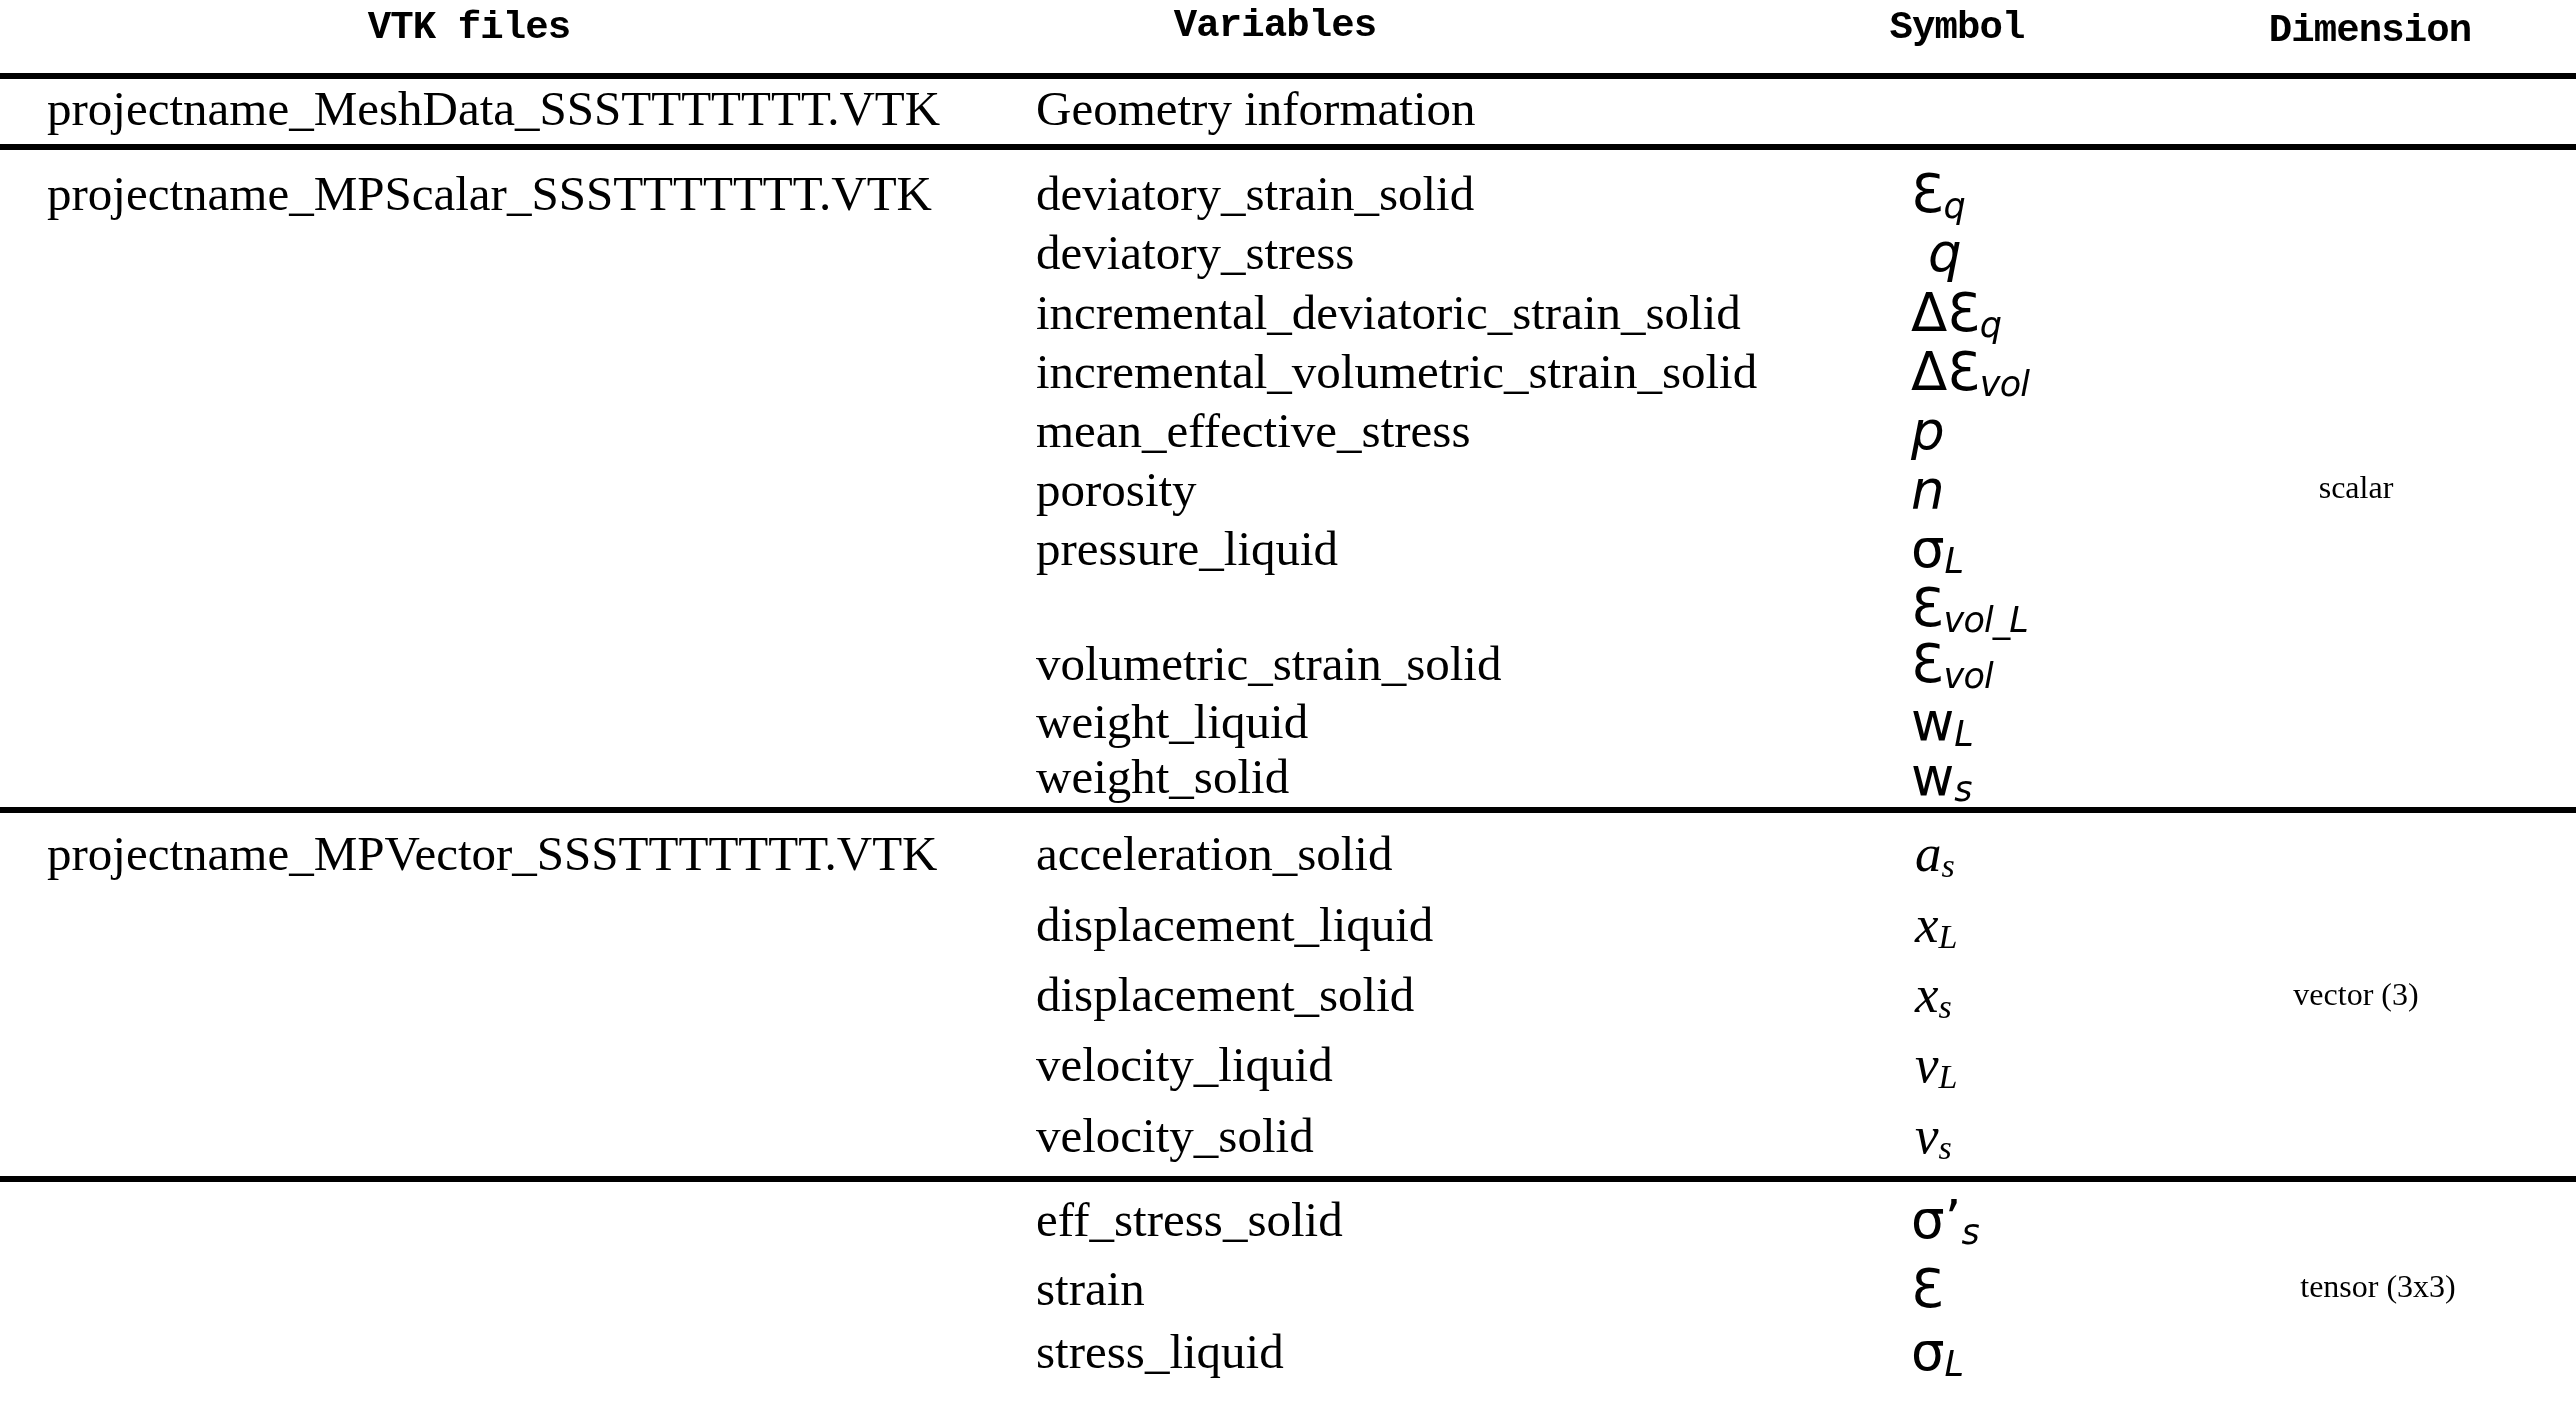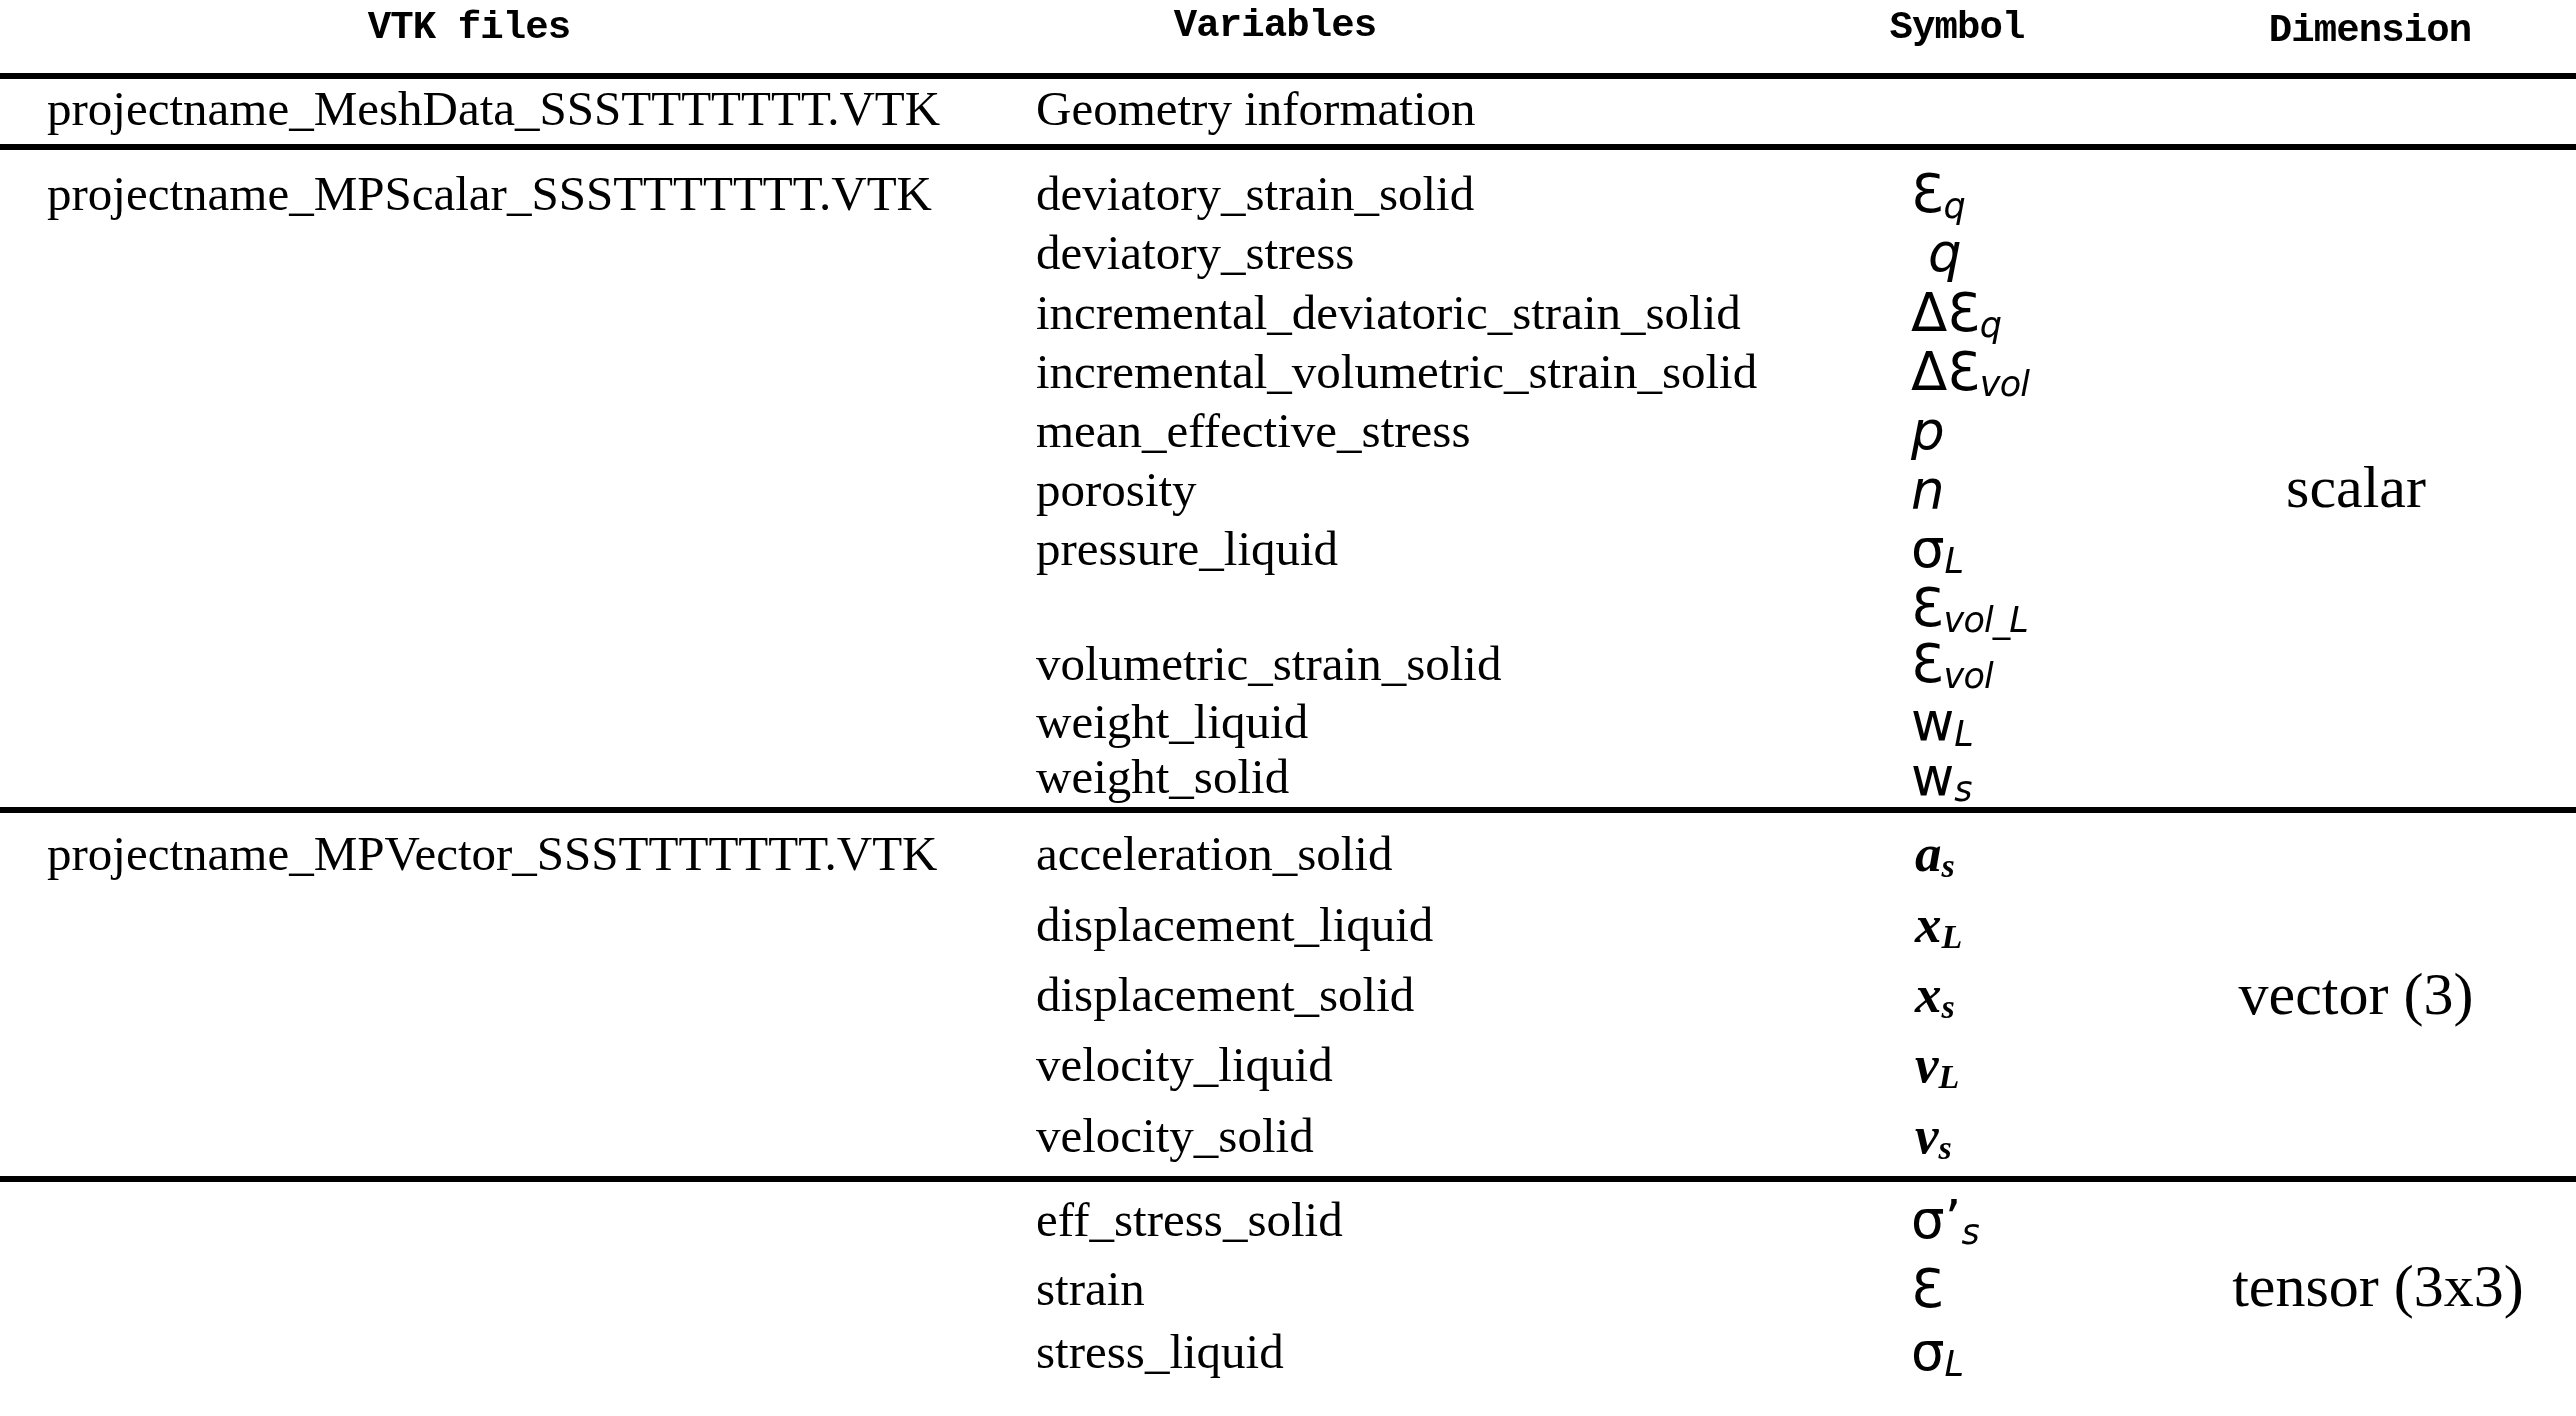--- a/index.html
+++ b/index.html
@@ -18,38 +18,38 @@
   }
   .ctr{transform:translate(-50%,-50%);}
   .hdr{
     font-family:Liberation Mono, monospace;
     font-weight:bold;
     font-size:39px;
     letter-spacing:-0.9px;
   }
   .file{left:47px;font-size:49px;}
   .var{left:1036px;font-size:49px;}
-  .dim{font-size:60px;}
+  .dim{font-size:32px;}
   .sym{
     left:1911px;
     font-size:53px;
     font-family:"DejaVu Sans", sans-serif;
   }
   .sym .main{font-style:normal;}
   .sym .main.it{font-style:italic;}
   .sym .sub{
     font-size:35px;
     font-style:italic;
     position:relative;
     top:0.17em;
     letter-spacing:-0.9px;
   }
   .sym.vec{
     font-family:"Liberation Serif", serif;
-    font-weight:bold;
+    font-weight:normal;
     font-style:italic;
     left:1915px;
   }
   .sym.vec .main{font-style:italic;}
   .sym.vec .sub{font-style:italic;font-size:34px;}
   .sym.ind{left:1928px;}
   .rule{
     position:absolute;left:0;width:2576px;height:5.6px;background:#000;
   }
 </style>

